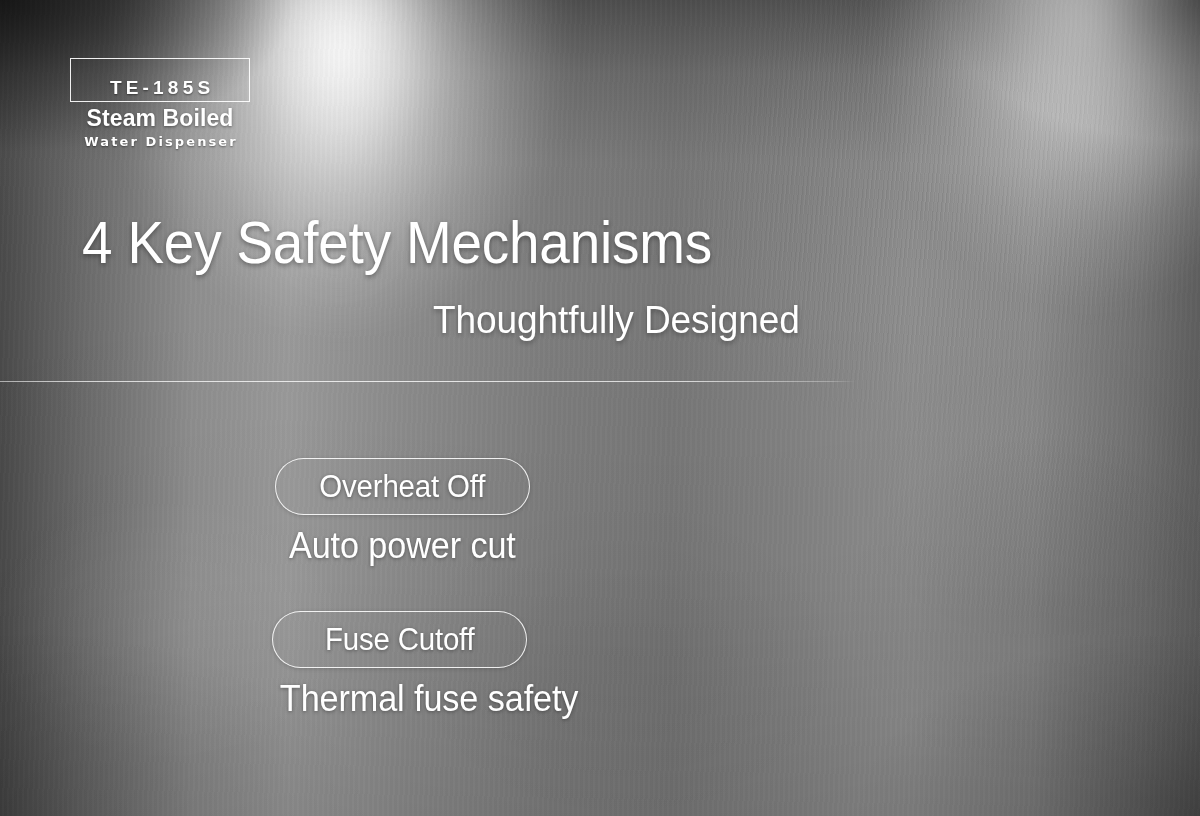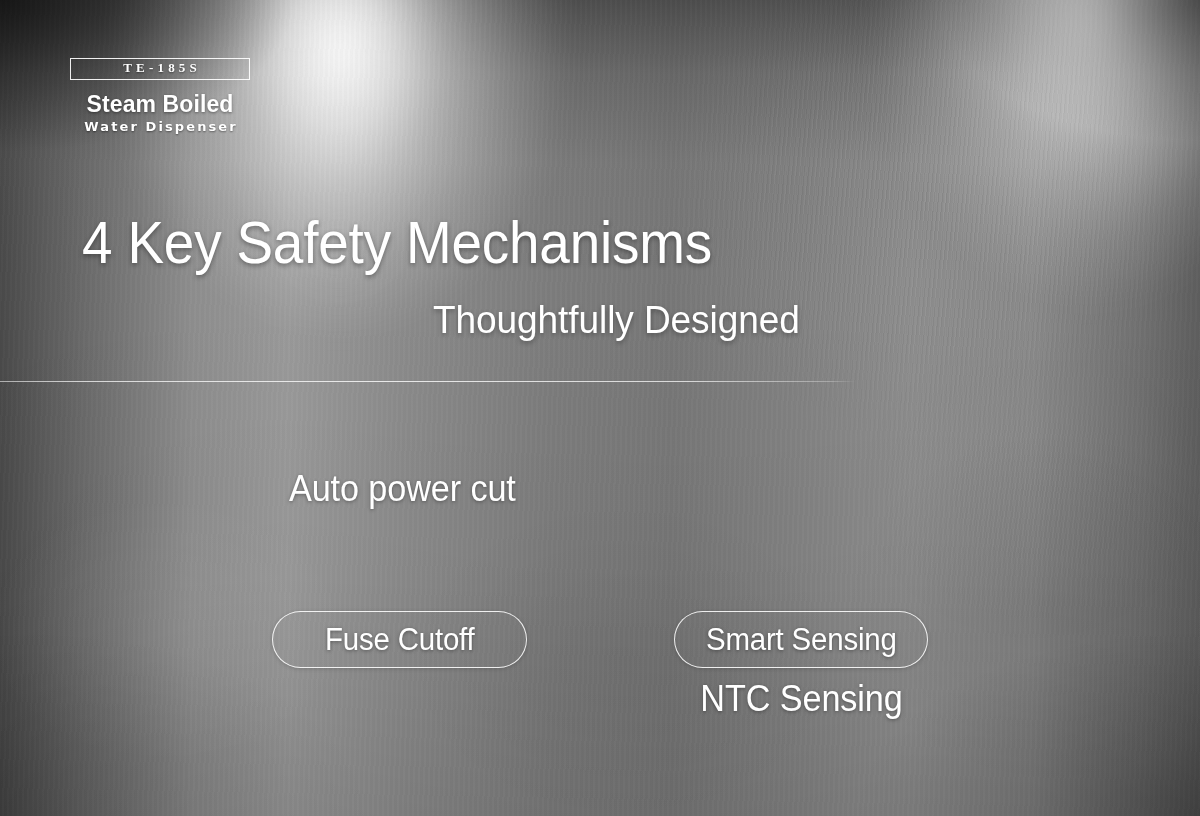--- a/index.html
+++ b/index.html
@@ -143,32 +143,32 @@
   
   .logo-block {
     position:absolute; left:70px; top:58px;
     width:180px;
     text-align:center;
     color:#ffffff;
   }
   .logo-badge {
     display:block;
     border:1px solid rgba(255,255,255,0.92);
-    padding:2px 0 3px 0;
-    font-size:13px;
+    padding:18px 0 3px 0;
+    font-size:19px;
     font-weight:700;
     letter-spacing:4.2px;
     text-indent:4.2px;
     line-height:1.12;
     text-shadow:0 1px 2px rgba(0,0,0,0.45);
-    font-family:Liberation Serif, serif;
+    font-family:Liberation Sans, sans-serif;
   }
   .logo-main {
     display:block;
-    margin-top:12px;
+    margin-top:4px;
     font-size:23px;
     font-weight:700;
     letter-spacing:0.1px;
     line-height:1.12;
     text-shadow:0 1px 3px rgba(0,0,0,0.45);
     font-family:"Liberation Sans", sans-serif;
   }
   .logo-sub {
     display:block;
     margin-top:3px;
@@ -292,35 +292,33 @@
   </div>
 
   <div class="headline">4 Key Safety Mechanisms</div>
   <div class="subhead">Thoughtfully Designed</div>
 
   <div class="divider"></div>
 
   <div class="features">
 
     <div class="feature f0">
+      <div class="pill">
+        <span>Overheat Off</span>
+      </div>
       <div class="caption">
         <span>Auto power cut</span>
       </div>
     </div>
 
 
     <div class="feature f2">
       <div class="pill">
         <span>Fuse Cutoff</span>
       </div>
-    </div>
-
-    <div class="feature f3">
-      <div class="pill">
-        <span>Smart Sensing</span>
-      </div>
       <div class="caption">
-        <span>NTC Sensing</span>
+        <span>Thermal fuse safety</span>
       </div>
     </div>
 
+
   </div>
 </div>
 
 </body></html>

